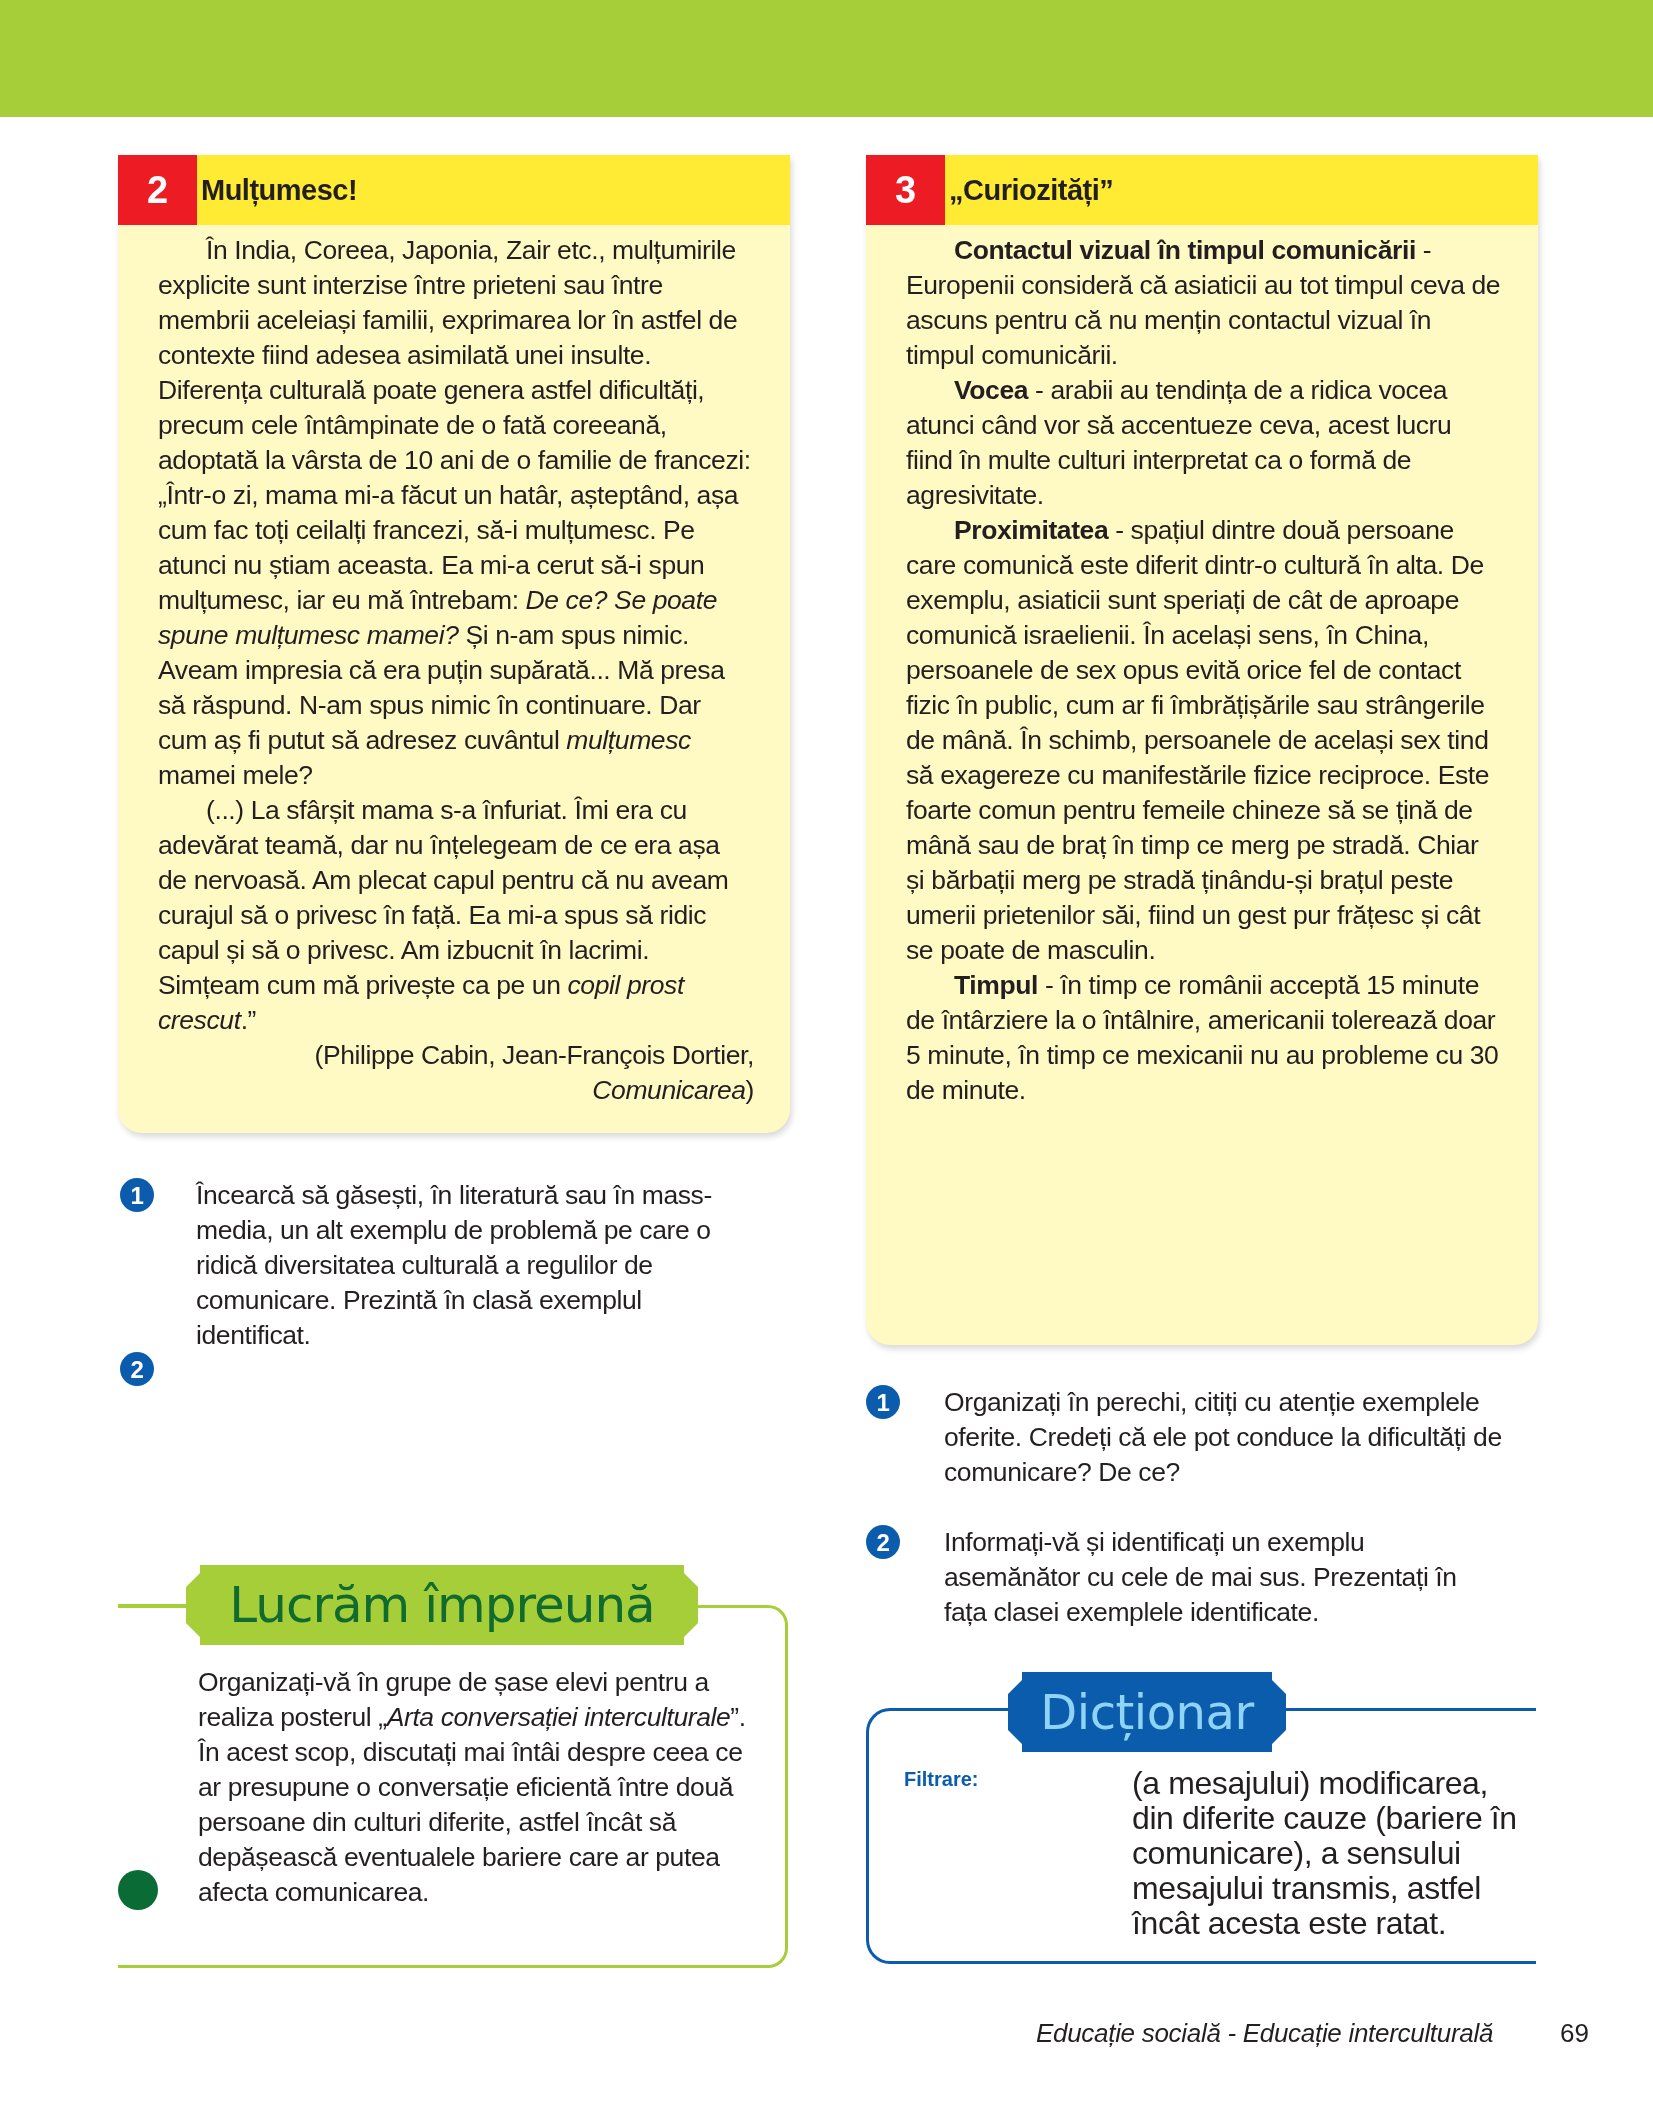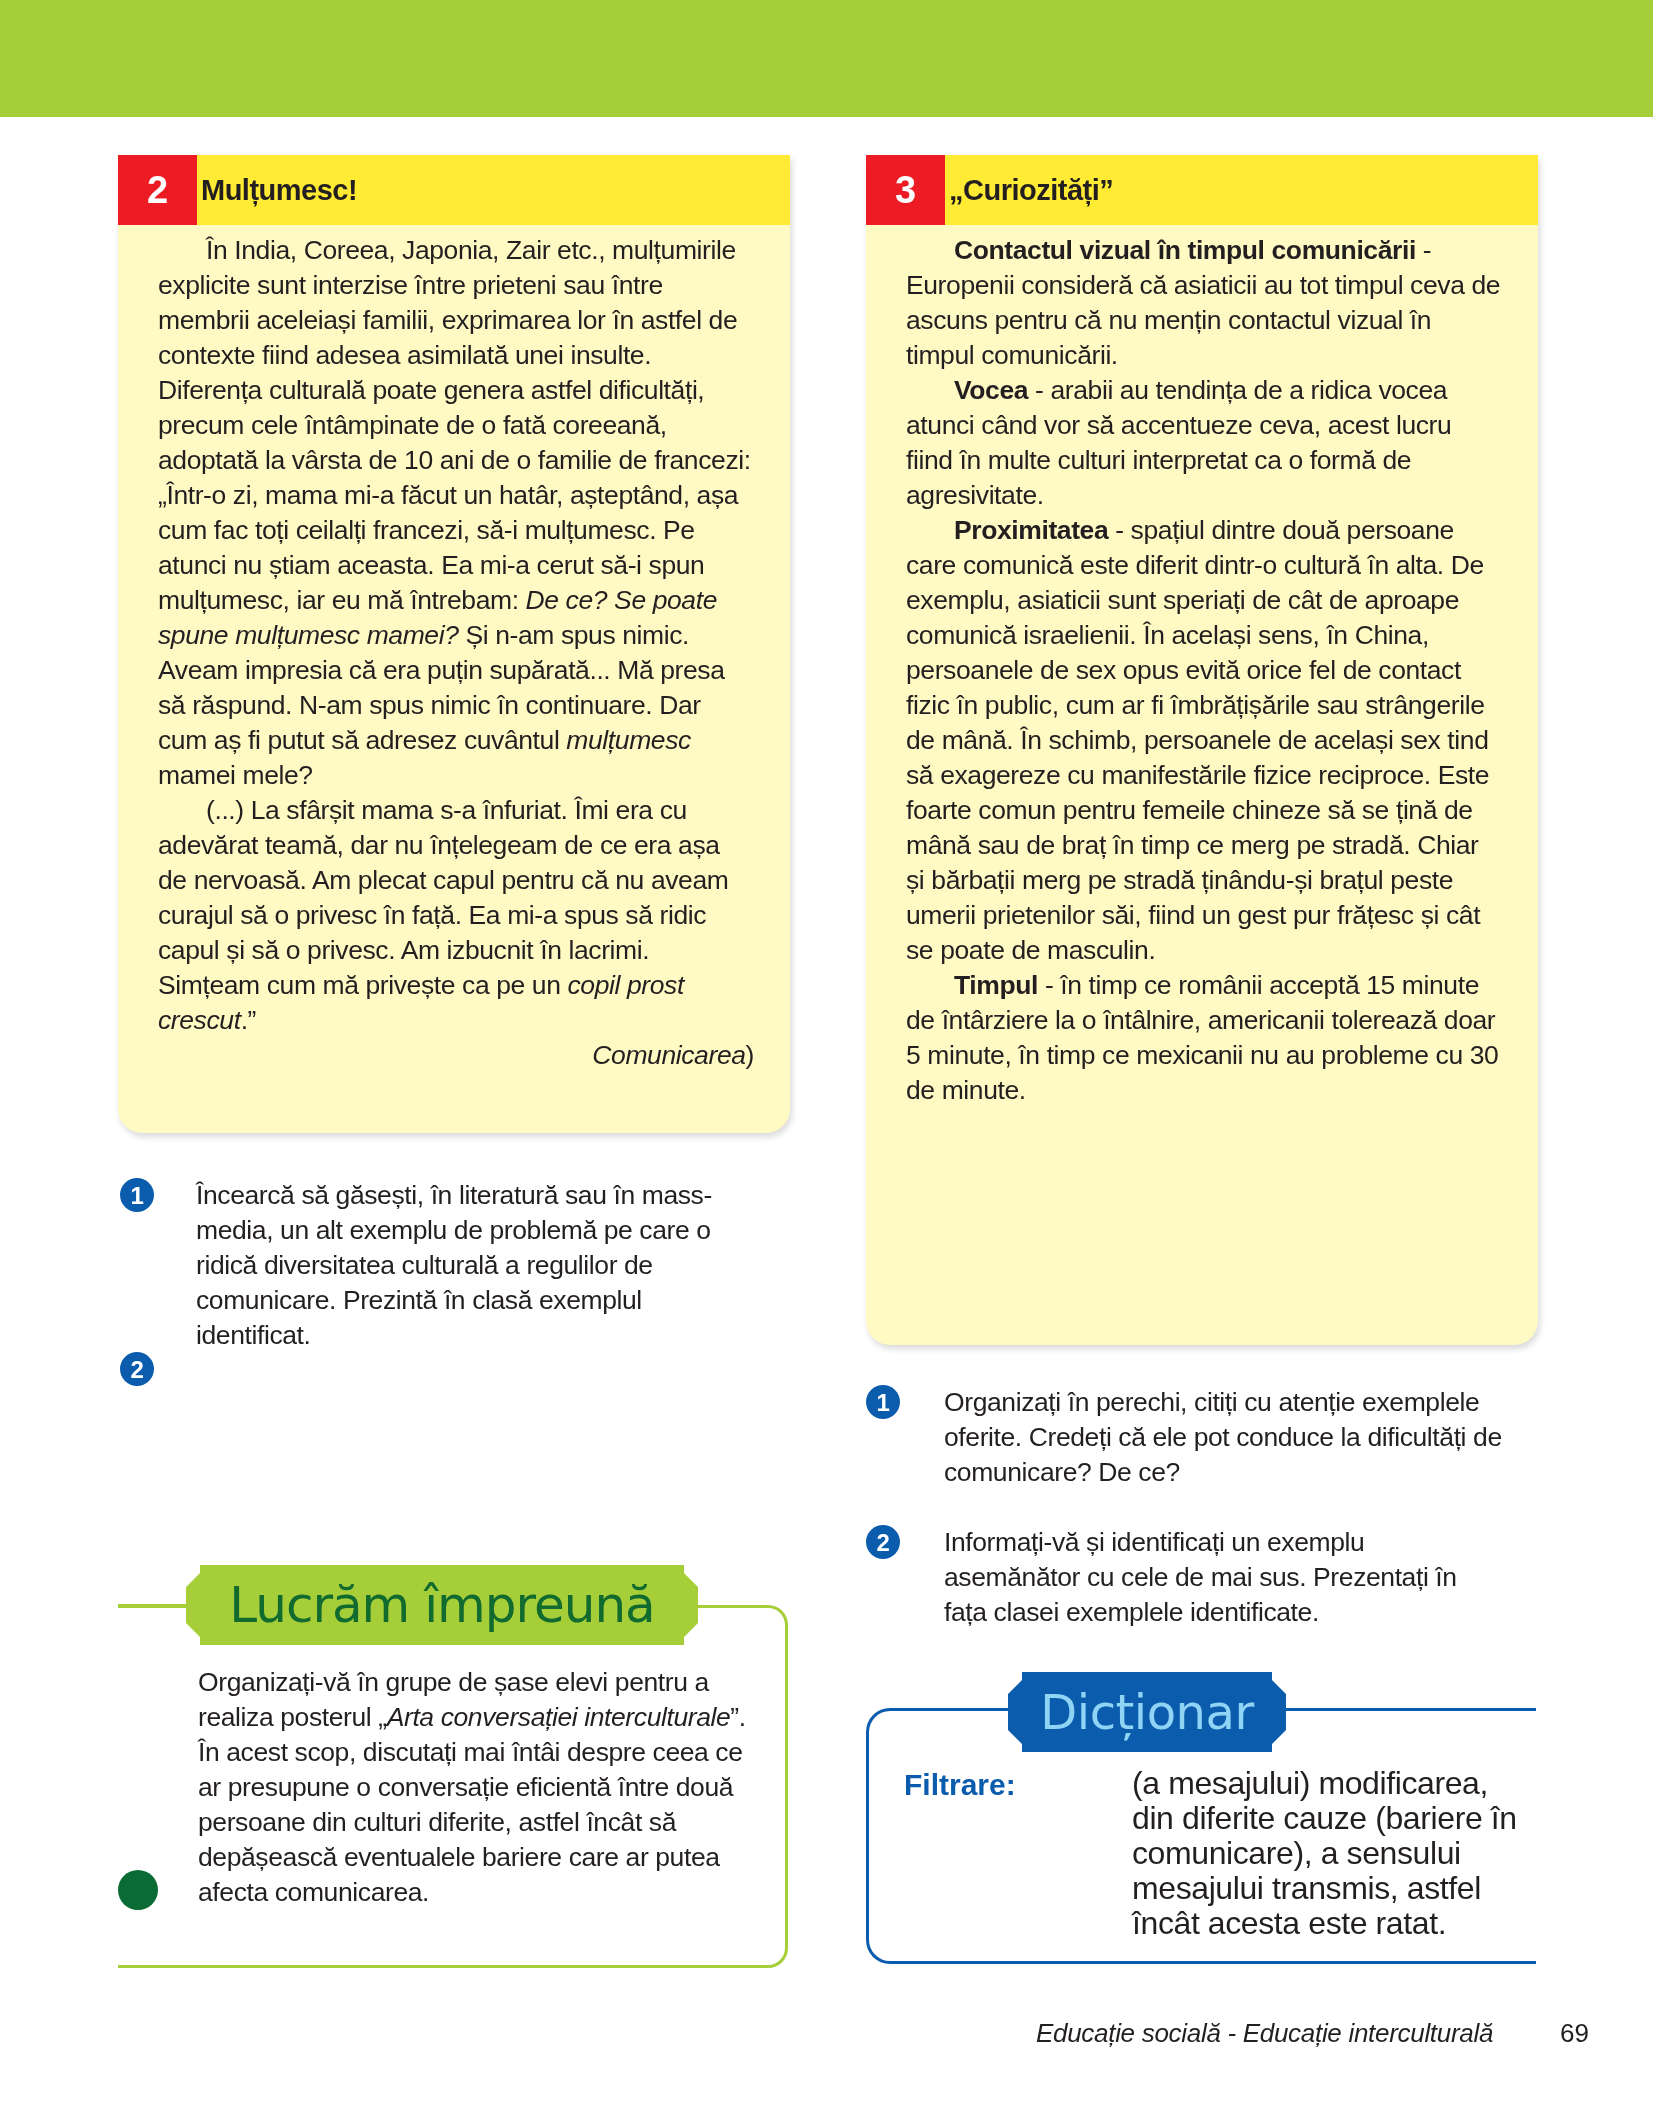--- a/index.html
+++ b/index.html
@@ -29,40 +29,41 @@
 
   .lucram-frame { position: absolute; left: 118px; top: 1605px; width: 670px; height: 363px; border: 3px solid #a6ce39; border-left: none; border-radius: 0 20px 20px 0; }
   .lucram-line-left { position: absolute; left: 118px; top: 1604px; width: 80px; height: 3px; background: #a6ce39; }
   .lucram-banner { position: absolute; left: 186px; top: 1565px; width: 512px; height: 80px; background: #a6ce39; display: flex; align-items: center; justify-content: center; clip-path: polygon(14px 0, calc(100% - 14px) 0, calc(100% - 14px) 8px, 100% 22px, 100% calc(100% - 22px), calc(100% - 14px) calc(100% - 8px), calc(100% - 14px) 100%, 14px 100%, 14px calc(100% - 8px), 0 calc(100% - 22px), 0 22px, 14px 8px); }
   .lucram-title { font-family: "DejaVu Sans", sans-serif; font-size: 50px; color: #116b2f; letter-spacing: -1px; }
   .green-dot { width: 40px; height: 40px; border-radius: 50%; background: #0b6b34; flex: 0 0 40px; }
 
   .dict-frame { position: absolute; left: 866px; top: 1708px; width: 670px; height: 256px; border: 3px solid #0b5cad; border-right: none; border-radius: 24px 0 0 24px; }
   .dict-banner { position: absolute; left: 1008px; top: 1672px; width: 278px; height: 80px; background: #0b5cad; display: flex; align-items: center; justify-content: center; clip-path: polygon(14px 0, calc(100% - 14px) 0, calc(100% - 14px) 8px, 100% 22px, 100% calc(100% - 22px), calc(100% - 14px) calc(100% - 8px), calc(100% - 14px) 100%, 14px 100%, 14px calc(100% - 8px), 0 calc(100% - 22px), 0 22px, 14px 8px); }
   .dict-title { font-family: "DejaVu Sans", sans-serif; font-size: 48px; color: #8fd3f5; letter-spacing: -0.5px; }
-  .dict-term { position: absolute; left: 904px; top: 1768px; font-weight: bold; font-size: 30px; color: #0b5cad; }
+  .dict-term { position: absolute; left: 904px; top: 1768px; font-weight: bold; font-size: 20px; color: #0b5cad; }
   .dict-def { position: absolute; left: 1132px; top: 1766px; width: 400px; font-size: 32px; line-height: 35px; letter-spacing: -0.4px; }
 
   .footer { position: absolute; top: 2018px; left: 1036px; font-size: 26px; font-style: italic; letter-spacing: -0.3px; }
   .page-num { position: absolute; top: 2018px; left: 1560px; font-size: 26px; }
 </style>
 </head>
 <body>
 
 <div class="top-band"></div>
 
 <div class="box" id="box2">
   <div class="box-header">
     <div class="box-num">2</div>
     <div class="box-title">Mulțumesc!</div>
   </div>
   <div class="box-body">
     <p><span>În India, Coreea, Japonia, Zair etc., mulțumirile explicite sunt interzise între prieteni sau între membrii aceleiași familii, exprimarea lor în astfel de contexte fiind adesea asimilată unei insulte. Diferența culturală poate genera astfel dificultăți, precum cele întâmpinate de o fată coreeană, adoptată la vârsta de 10 ani de o familie de francezi: „Într-o zi, mama mi-a făcut un hatâr, așteptând, așa cum fac toți ceilalți francezi, să-i mulțumesc. Pe atunci nu știam aceasta. Ea mi-a cerut să-i spun mulțumesc, iar eu mă întrebam: </span><span class="i">De ce? Se poate spune mulțumesc mamei?</span><span> Și n-am spus nimic. Aveam impresia că era puțin supărată... Mă presa să răspund. N-am spus nimic în continuare. Dar cum aș fi putut să adresez cuvântul </span><span class="i">mulțumesc</span><span> mamei mele?</span></p>
     <p><span>(...) La sfârșit mama s-a înfuriat. Îmi era  cu adevărat teamă, dar nu înțelegeam de ce era așa de nervoasă. Am plecat capul pentru că nu aveam curajul să o privesc în față. Ea mi-a spus să ridic capul și să o privesc. Am izbucnit în lacrimi. Simțeam cum mă privește ca pe un </span><span class="i">copil prost crescut</span><span>.”</span></p>
     <div class="source">
+      <div>(Philippe Cabin, Jean-François Dortier,</div>
       <div><span class="i">Comunicarea</span><span>)</span></div>
     </div>
   </div>
 </div>
 
 <div class="box" id="box3">
   <div class="box-header">
     <div class="box-num">3</div>
     <div class="box-title">„Curiozități”</div>
   </div>

